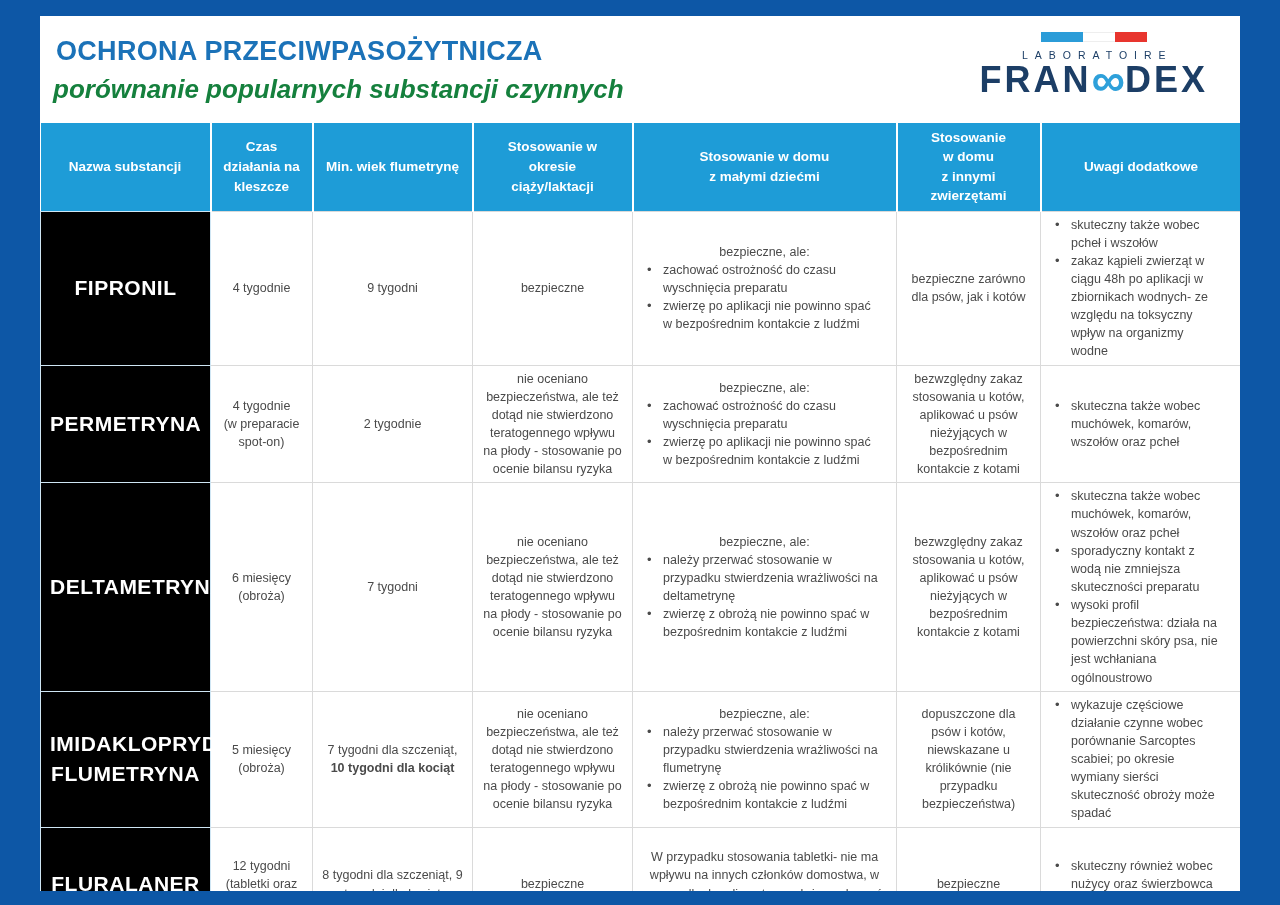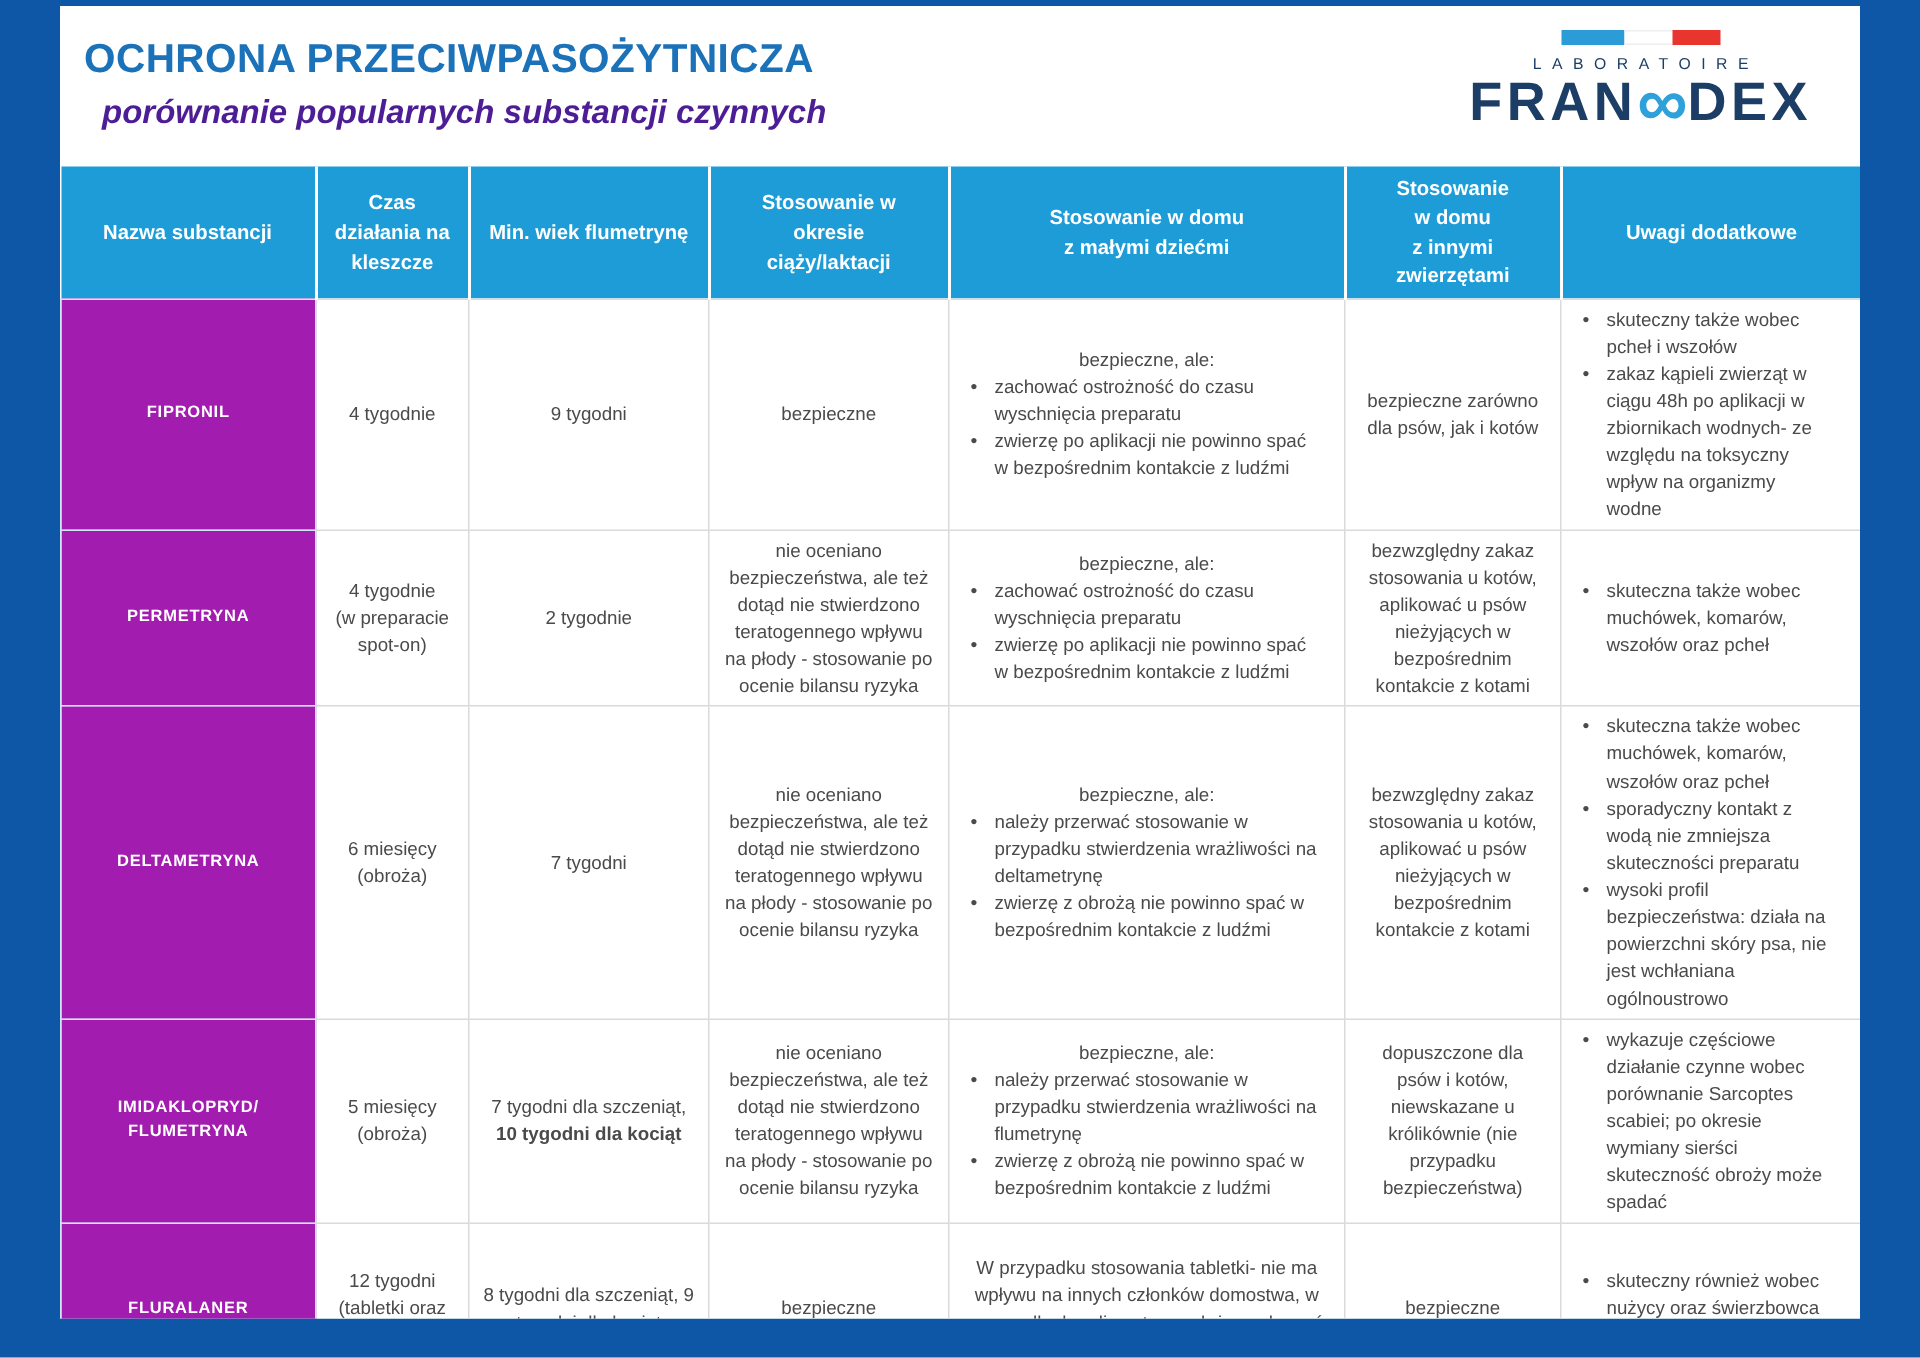--- a/index.html
+++ b/index.html
@@ -1,34 +1,34 @@
 <!DOCTYPE html>
 <html><head>
 <meta charset="utf-8">
 <style>
   html,body{margin:0;padding:0;}
   body{
     width:1280px;height:905px;overflow:hidden;
     background:#0d57a6;
     font-family:"Liberation Sans", sans-serif;
   }
-  .page{box-sizing:border-box;width:1116px;height:905px;padding:4px 40px 22px;}
+  .page{box-sizing:border-box;width:1116px;height:905px;padding:16px 40px 22px;}
   .sheet{width:1200px;height:875px;background:#ffffff;overflow:hidden;}
 
   
   .top{position:relative;height:107px;}
   .page-title{
     margin:0;padding:20px 0 0 16px;
     font-size:27px;font-weight:bold;letter-spacing:.3px;
     color:#1b72b8;
   }
   .page-subtitle{
-    margin:7px 0 0 28px;
-    font-size:22px;font-weight:bold;font-style:italic;
-    color:#4c1d95;
+    margin:7px 0 0 13px;
+    font-size:26px;font-weight:bold;font-style:italic;
+    color:#15803d;
   }
   .logo{position:absolute;top:16px;right:32px;text-align:center;}
   .flag{display:flex;width:106px;height:10px;margin:0 auto 7px;}
   .flag .b{flex:4;background:#2b9cd8;}
   .flag .w{flex:3;background:#ffffff;border-top:1px solid #eee;border-bottom:1px solid #eee;}
   .flag .r{flex:3;background:#e8352e;}
   .logo-lab{
     font-size:10.5px;font-weight:normal;letter-spacing:7px;
     color:#1c3e66;margin-bottom:1px;padding-left:7px;
   }
@@ -54,22 +54,22 @@
   }
   thead th + th{border-left:2px solid #ffffff;}
 
   tbody td{
     border:1px solid #dadada;
     color:#4a4a4a;font-size:12.5px;line-height:1.45;
     text-align:center;vertical-align:middle;
     padding:4px 9px;box-sizing:border-box;background:#fff;
   }
   td.name-td{
-    background:#a21caf;color:#ffffff;
-    font-size:11px;font-weight:bold;letter-spacing:.5px;
+    background:#000000;color:#ffffff;
+    font-size:21px;font-weight:bold;letter-spacing:.5px;
     border-color:#cfe6f4;
     margin-top:35px;
   }
   .pre{white-space:pre-line;}
   .row-0 td{height:137px}
   .row-1 td{height:113px}
   .row-2 td{height:200px}
   .row-3 td{height:115px}
   .row-4 td{height:115px}
   .bullet{display:flex;align-items:flex-start;}

